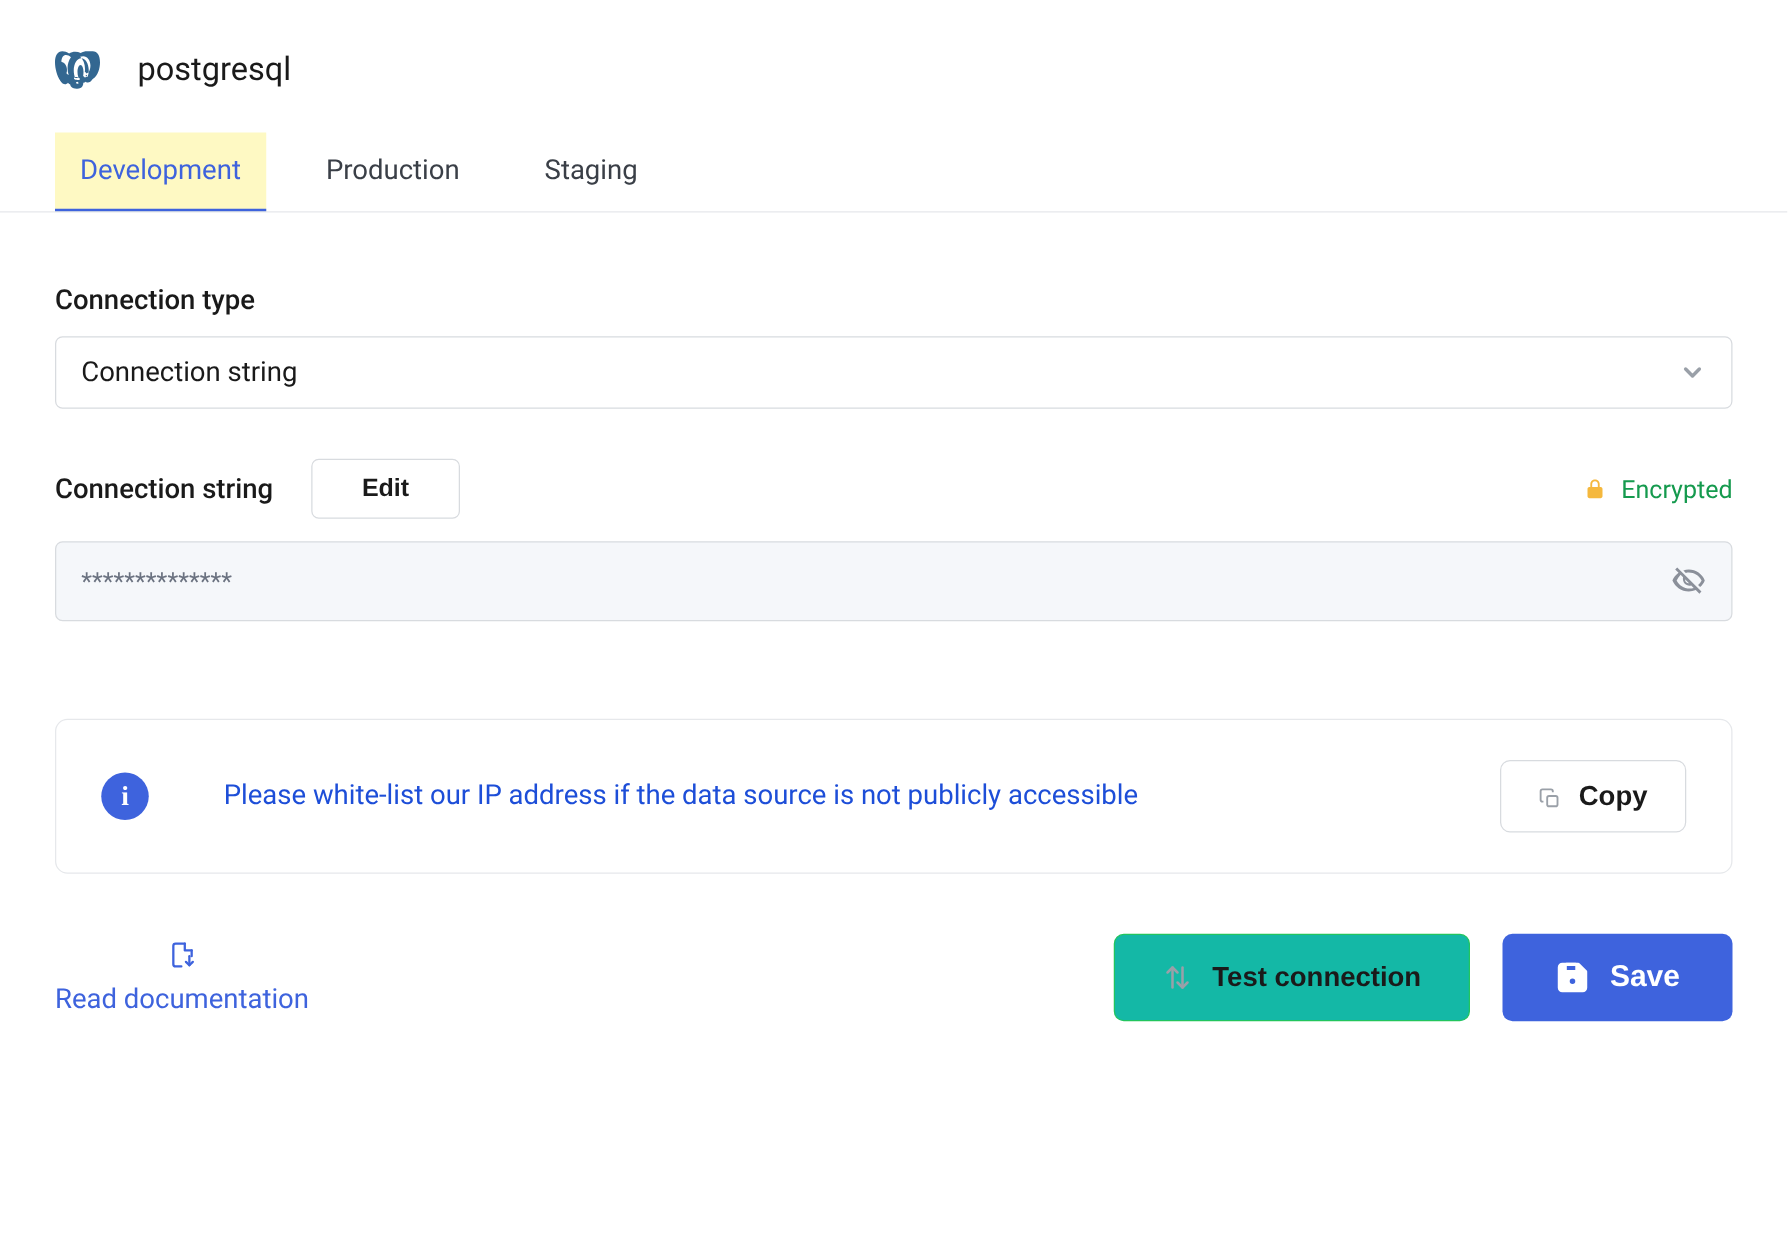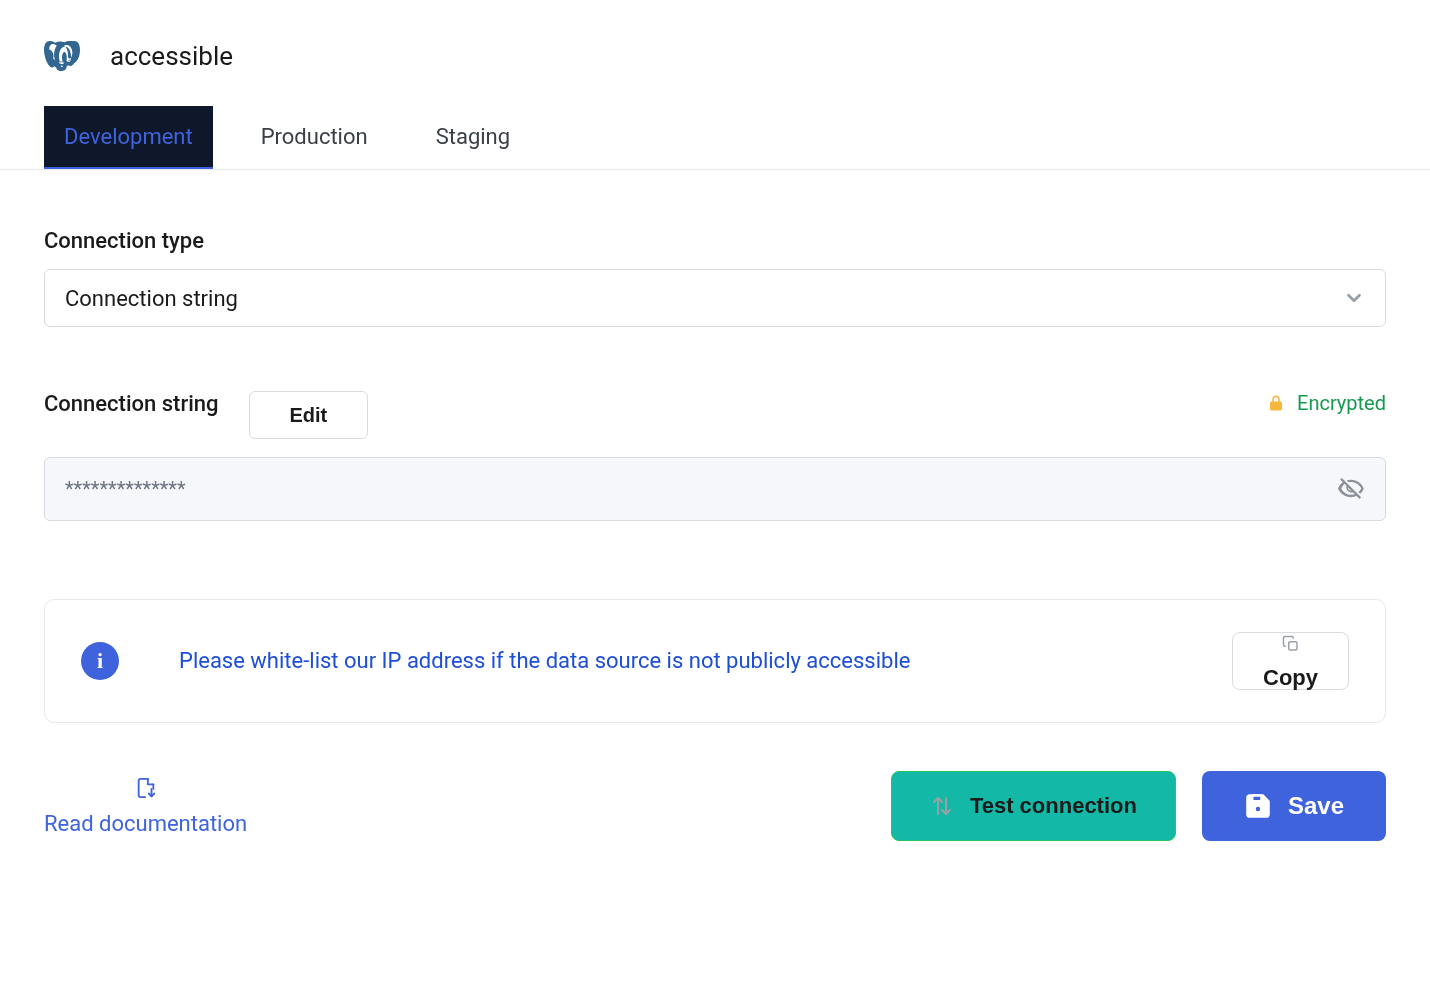--- a/index.html
+++ b/index.html
@@ -44,21 +44,21 @@
     padding: 18px 20px;
     font-size: 22px;
     font-weight: 400;
     color: #3a3f47;
     cursor: pointer;
     border-bottom: 2px solid transparent;
     margin-right: 28px;
   }
   .tab.active {
     color: #3e63dd;
-    background: #0f172a;
+    background: #fef9c3;
     border-bottom: 2px solid #3e63dd;
   }
 
   
   .content {
     padding-top: 58px;
   }
 
   .field-label {
     font-size: 22px;
@@ -115,21 +115,20 @@
     border: 1px solid #d8dbdf;
     border-radius: 6px;
     background: #fff;
     font-size: 20px;
     font-weight: 600;
     color: #1a1a1a;
     cursor: pointer;
     display: flex;
     align-items: center;
     gap: 10px;
-    margin-top: 24px;
   }
 
   .lock-icon { width: 18px; height: 18px; }
   .encrypted-text { color: #159a4e; font-size: 20px; font-weight: 400; }
 
   .masked-field {
     width: 100%;
     height: 64px;
     border: 1px solid #d8dbdf;
     border-radius: 6px;
@@ -180,21 +179,20 @@
     border: 1px solid #d8dbdf;
     border-radius: 8px;
     background: #fff;
     font-size: 22px;
     font-weight: 600;
     color: #1a1a1a;
     cursor: pointer;
     display: flex;
     align-items: center;
     gap: 14px;
-    flex-direction: column;
   }
   .copy-icon { width: 18px; height: 18px; color: #9aa0a8; }
 
   
   .footer-row {
     margin-top: 48px;
     display: flex;
     align-items: center;
     justify-content: space-between;
   }
@@ -247,21 +245,21 @@
 </style>
 </head>
 <body>
 
 <div class="header">
   <span class="header-icon">
     <svg viewBox="0 0 24 24" fill="currentColor">
         <path d="M17.2 2c-1.3 0-2.5.3-3.5.9-.9-.4-1.9-.6-2.9-.6-1.2 0-2.3.3-3.3.9C6.4 2.4 5.2 2 3.9 2 1.4 2 0 4.2 0 8c0 3.1 1.1 7.2 2.8 9.7.8 1.2 1.7 1.9 2.6 1.9.6 0 1.1-.3 1.5-.8.3.4.7.7 1.2.9.1.5.3 1 .7 1.4.6.6 1.5.9 2.7.9h.3c1.4-.1 2.4-.6 2.9-1.5.3-.5.4-1.1.4-1.7.5-.1.9-.3 1.3-.6.3.3.7.5 1.1.5.9 0 1.8-.7 2.6-1.9C22.9 15.2 24 11.1 24 8c0-3.8-1.4-6-3.9-6h-2.9zm-5.7 17.3c-.2-.2-.3-.5-.3-.8.4 0 .8-.1 1.1-.2.1.4.2.7.2 1-.3 0-.7 0-1-.1v.1zm1.8-2.3c-.3.2-.8.3-1.4.3-.7 0-1.3-.2-1.6-.5-.1-.1-.2-.3-.2-.4 0-.4.5-.7 1.3-.7.2 0 .4 0 .6.1.6.1 1 .4 1.2.7.1.2.1.4.1.5zm3.8-1.8c-.2.1-.4.2-.6.3 0-.2-.1-.4-.2-.6.3-.1.5-.2.7-.4.1.2.1.5.1.7zm.9-2.1c-.3.3-.7.5-1.2.7-.2-.4-.5-.7-.9-.9.1-.5.1-1 .1-1.5 0-2.8-1-5.1-2.6-6.5.5-.2 1.1-.3 1.7-.3 2.1 0 3.8 2.2 3.8 5 0 1.3-.3 2.5-.9 3.5zM7.3 14.6c-.5-.2-.9-.5-1.2-.9.2-.5.3-1.1.3-1.7 0-2.2-1.3-4-3-4.4.1-2.3 1-3.6 2.5-3.6.9 0 1.8.4 2.6 1.2-1.1 1.5-1.8 3.6-1.8 5.8 0 1.3.2 2.5.6 3.6zm5.4 1.7c-.3-.1-.6-.1-.9-.1-.4 0-.7 0-1 .1-.5-1.2-.8-2.6-.8-4.1 0-3.6 1.8-6.5 4-6.5s4 2.9 4 6.5c0 1.2-.2 2.4-.6 3.4-.5.1-1 .2-1.5.4-.2-.3-.5-.6-.9-.8.1-.7.2-1.4.2-2.1 0-2.1-.7-3.8-1.6-3.8s-1.6 1.7-1.6 3.8c0 .9.1 1.8.4 2.5-.1.2-.2.4-.3.7h.6z"></path>
       </svg>
   </span>
-  <h1 class="header-title">accessible</h1>
+  <h1 class="header-title">postgresql</h1>
 </div>
 
 <div class="tabs">
   <div class="tab active">Development</div>
   <div class="tab">Production</div>
   <div class="tab">Staging</div>
 </div>
 
 <div class="content">
 

